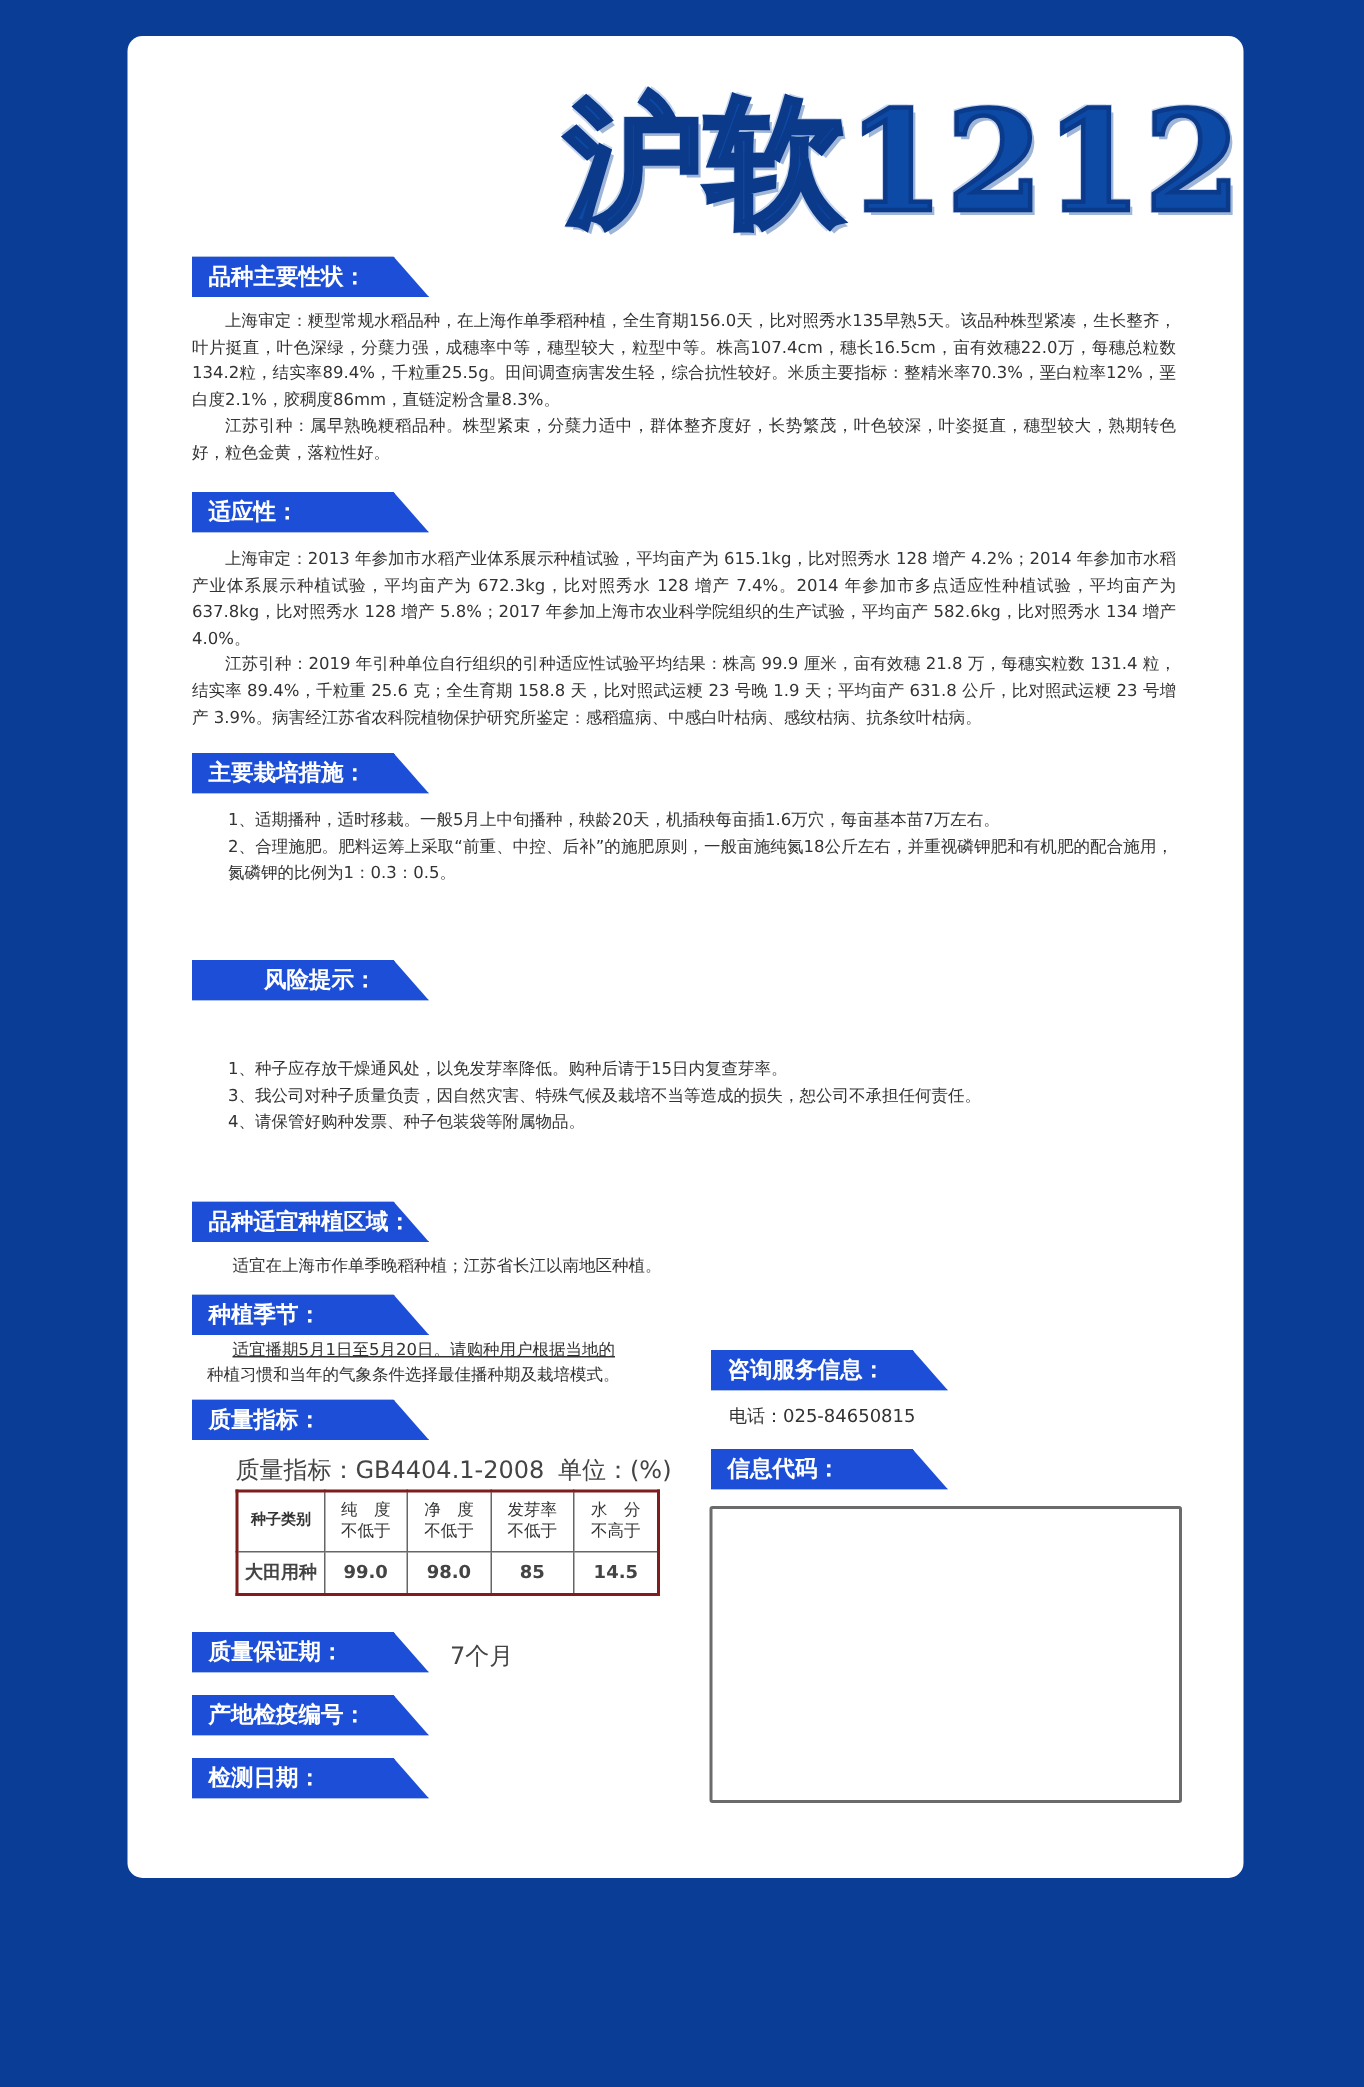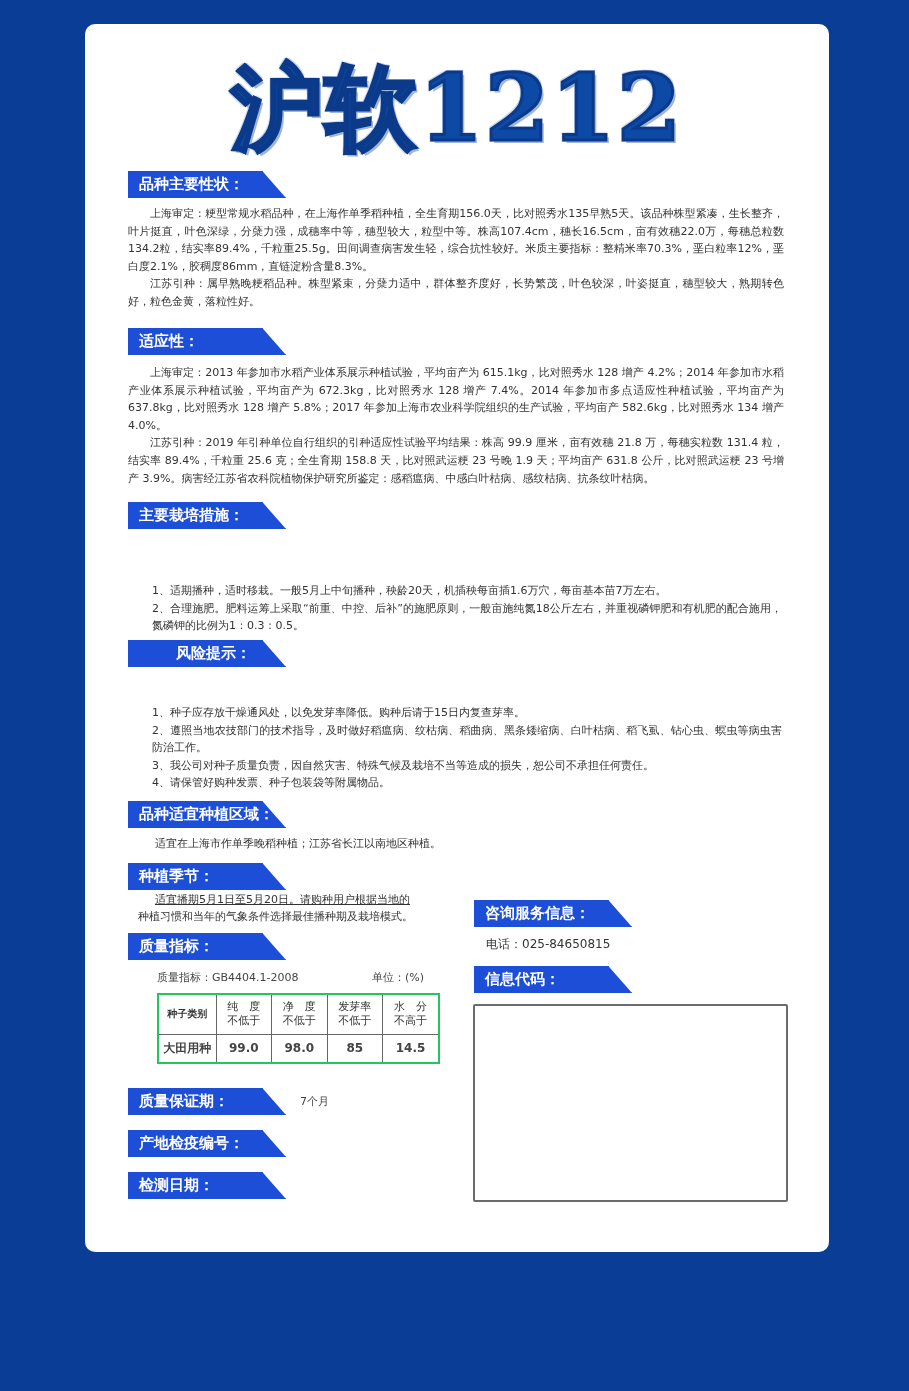--- a/index.html
+++ b/index.html
@@ -14,21 +14,21 @@
   .card {
     position: absolute;
     left: 85px; top: 24px;
     width: 744px; height: 1228px;
     background: #ffffff;
     border-radius: 10px;
   }
   .title {
     position: absolute;
     left: 0; right: 0; top: 34px;
-    text-align: center;
+    text-align: right;
     font-family: "DejaVu Serif", "Liberation Serif", serif;
     font-weight: bold;
     font-size: 92px;
     line-height: 100px;
     color: #0d4aa6;
     letter-spacing: 2px;
     -webkit-text-stroke: 3px #0b3a8a;
     text-shadow:
       0 0 0 #fff,
       3px 3px 0 #9fb6d8,
@@ -58,29 +58,29 @@
   .text-block p { margin: 0; }
   .text-block p.indent { text-indent: 2em; }
   .plain {
     position: absolute;
     font-size: 11px;
     line-height: 17px;
     color: #333;
   }
   .q-std {
     position: absolute;
-    font-size: 11px;
+    font-size: 16px;
     color: #444;
   }
   table.qtable {
     position: absolute;
     left: 72px; top: 969px;
     width: 283px; height: 69px;
     border-collapse: collapse;
-    border: 2px solid #22c55e;
+    border: 2px solid #7f1d1d;
     font-size: 11px;
     color: #333;
     text-align: center;
   }
   table.qtable td {
     border: 1px solid #666;
     padding: 0;
     line-height: 14px;
   }
   table.qtable tr.hrow td { height: 40px; }
@@ -108,29 +108,28 @@
     <p class="indent">江苏引种：属早熟晚粳稻品种。株型紧束，分蘖力适中，群体整齐度好，长势繁茂，叶色较深，叶姿挺直，穗型较大，熟期转色好，粒色金黄，落粒性好。</p>
   </div>
 
   <div class="sec-head" style="left:43px; top:304px; width:158px;">适应性：</div>
   <div class="text-block" style="left:43px; top:340px; width:656px;">
     <p class="indent">上海审定：2013 年参加市水稻产业体系展示种植试验，平均亩产为 615.1kg，比对照秀水 128 增产 4.2%；2014 年参加市水稻产业体系展示种植试验，平均亩产为 672.3kg，比对照秀水 128 增产 7.4%。2014 年参加市多点适应性种植试验，平均亩产为 637.8kg，比对照秀水 128 增产 5.8%；2017 年参加上海市农业科学院组织的生产试验，平均亩产 582.6kg，比对照秀水 134 增产 4.0%。</p>
     <p class="indent">江苏引种：2019 年引种单位自行组织的引种适应性试验平均结果：株高 99.9 厘米，亩有效穗 21.8 万，每穗实粒数 131.4 粒，结实率 89.4%，千粒重 25.6 克；全生育期 158.8 天，比对照武运粳 23 号晚 1.9 天；平均亩产 631.8 公斤，比对照武运粳 23 号增产 3.9%。病害经江苏省农科院植物保护研究所鉴定：感稻瘟病、中感白叶枯病、感纹枯病、抗条纹叶枯病。</p>
   </div>
 
   <div class="sec-head" style="left:43px; top:478px; width:158px;">主要栽培措施：</div>
-  <div class="text-block" style="left:67px; top:514px; width:630px;margin-top:44px;">
+  <div class="text-block" style="left:67px; top:514px; width:630px;">
     <p>1、适期播种，适时移栽。一般5月上中旬播种，秧龄20天，机插秧每亩插1.6万穴，每亩基本苗7万左右。</p>
     <p>2、合理施肥。肥料运筹上采取“前重、中控、后补”的施肥原则，一般亩施纯氮18公斤左右，并重视磷钾肥和有机肥的配合施用，氮磷钾的比例为1：0.3：0.5。</p>
   </div>
 
   <div class="sec-head" style="left:43px; top:616px; width:158px;padding-left:48px;">风险提示：</div>
   <div class="text-block" style="left:67px; top:680px; width:630px;">
     <p>1、种子应存放干燥通风处，以免发芽率降低。购种后请于15日内复查芽率。</p>
-    <p>2、遵照当地农技部门的技术指导，及时做好稻瘟病、纹枯病、稻曲病、黑条矮缩病、白叶枯病、稻飞虱、钻心虫、螟虫等病虫害防治工作。</p>
     <p>3、我公司对种子质量负责，因自然灾害、特殊气候及栽培不当等造成的损失，恕公司不承担任何责任。</p>
     <p>4、请保管好购种发票、种子包装袋等附属物品。</p>
   </div>
 
   <div class="sec-head" style="left:43px; top:777px; width:158px;">品种适宜种植区域：</div>
   <div class="plain" style="left:70px; top:811px;">适宜在上海市作单季晚稻种植；江苏省长江以南地区种植。</div>
 
   <div class="sec-head" style="left:43px; top:839px; width:158px;">种植季节：</div>
   <div class="plain" style="left:70px; top:867px;text-decoration:underline;">适宜播期5月1日至5月20日。请购种用户根据当地的</div>
   <div class="plain" style="left:53px; top:884px;">种植习惯和当年的气象条件选择最佳播种期及栽培模式。</div>

